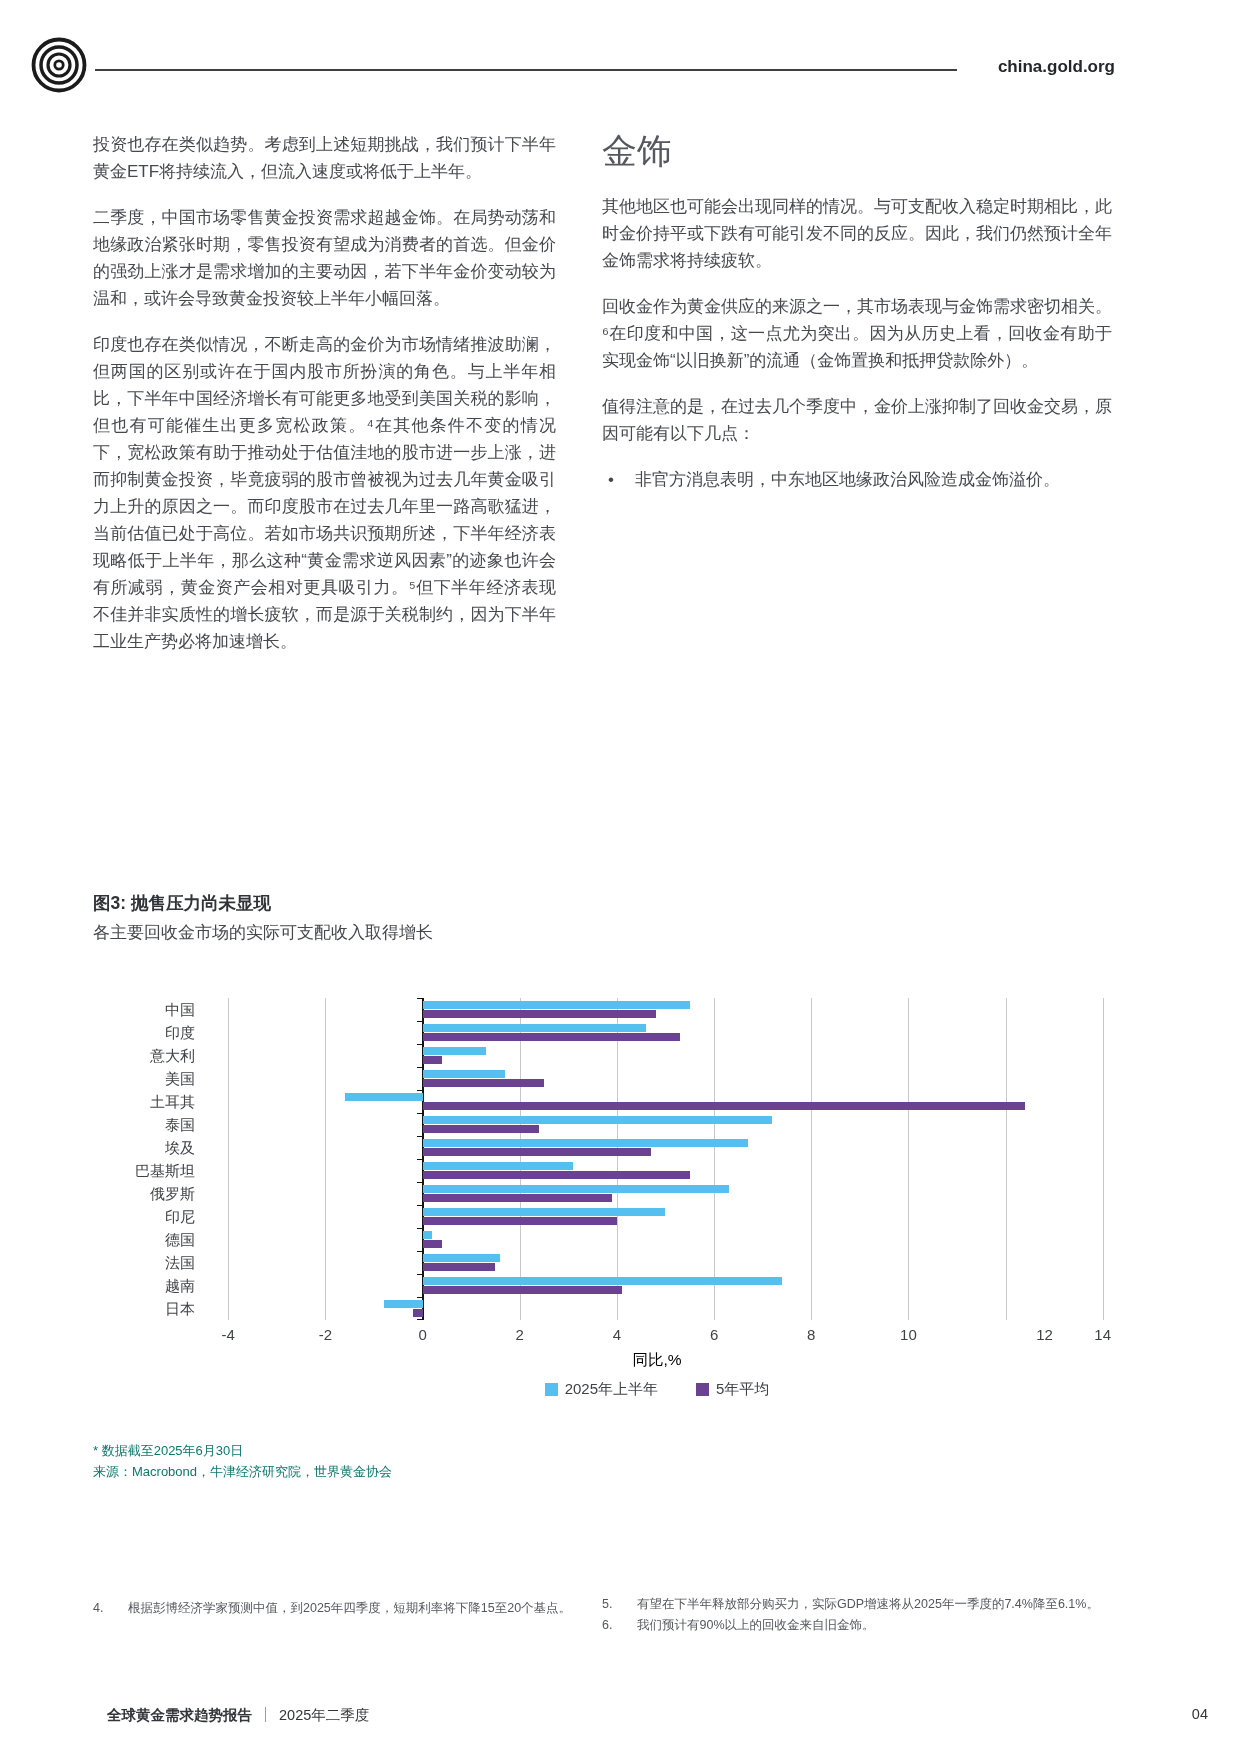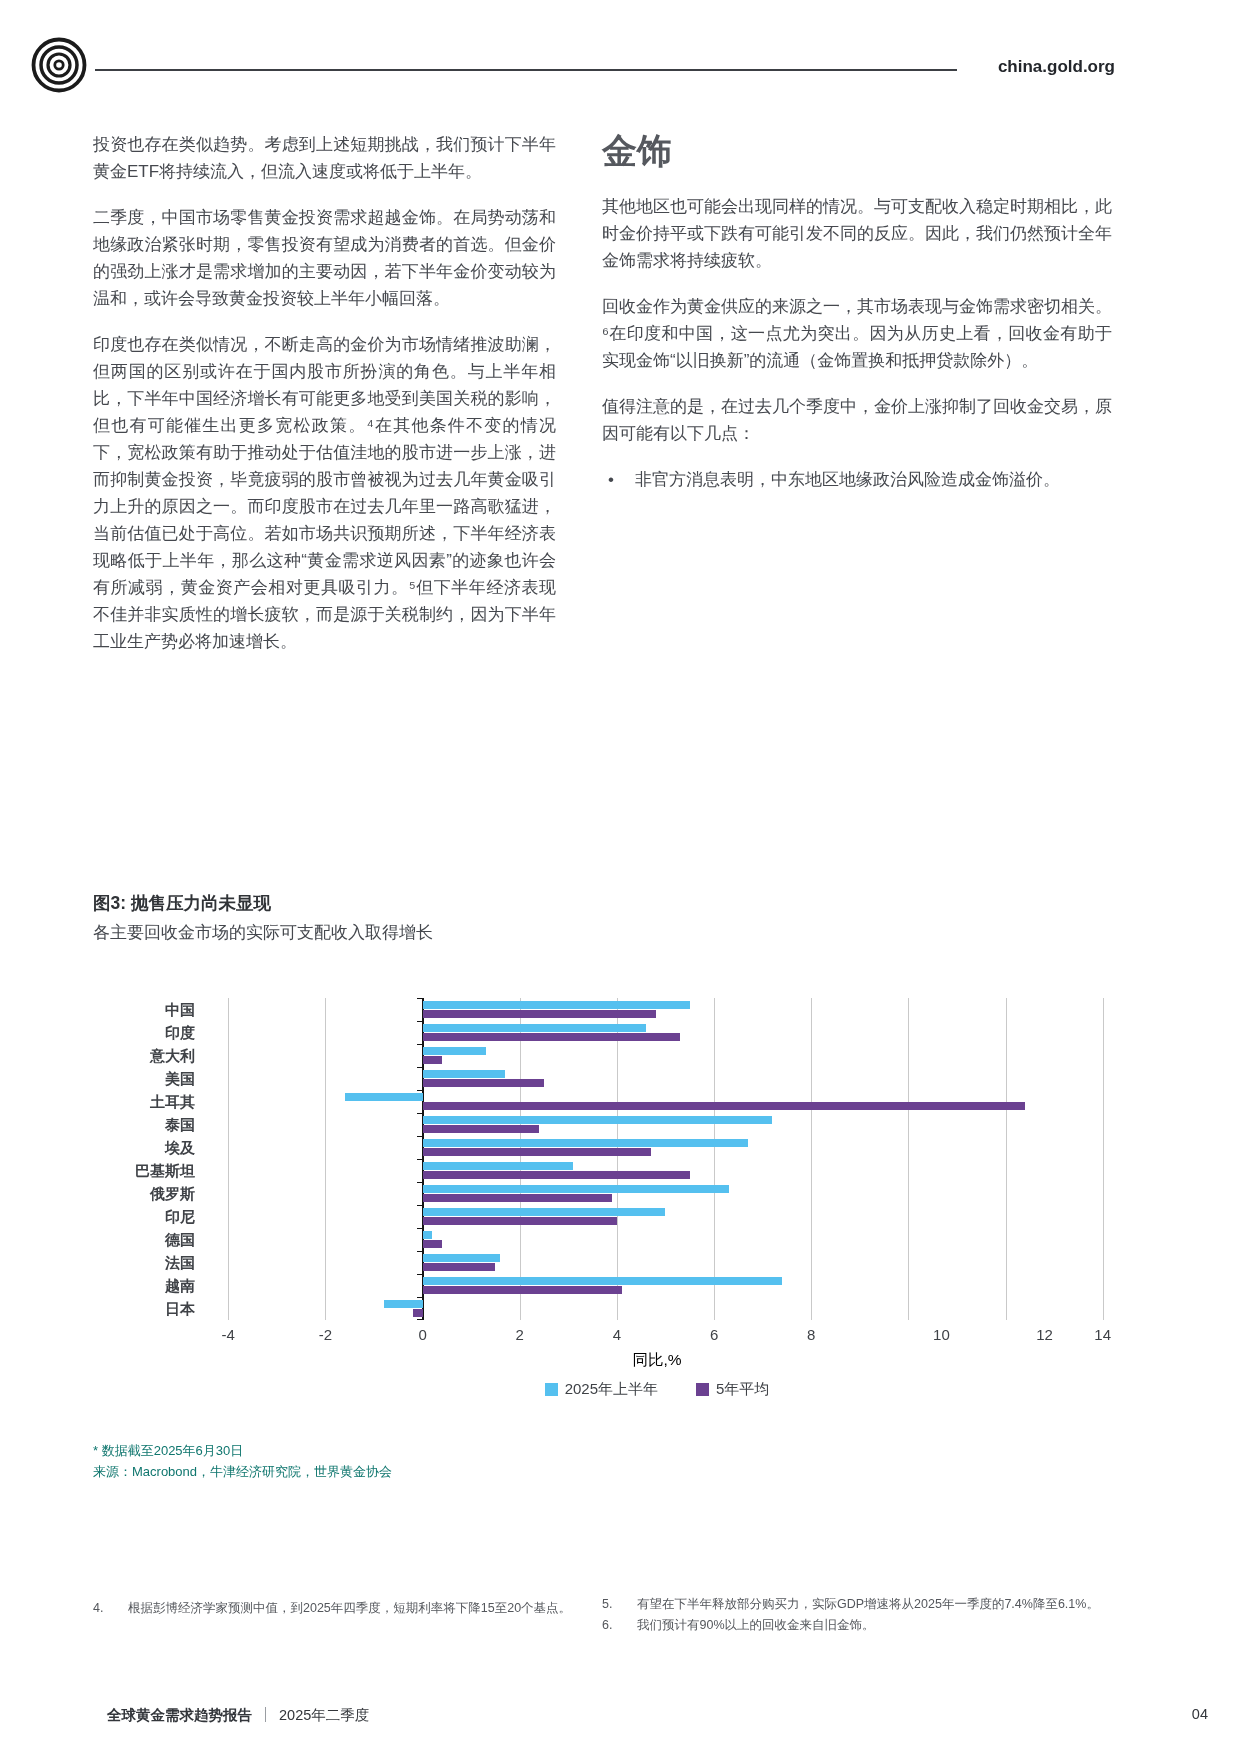--- a/index.html
+++ b/index.html
@@ -9,32 +9,32 @@
   
   .logo{position:absolute;left:30px;top:36px;width:58px;height:58px;}
   .header-rule{position:absolute;left:95px;top:69px;width:862px;height:2px;background:#3c3f44;}
   .site{position:absolute;top:57px;right:125px;font-size:17px;font-weight:bold;color:#23262b;text-decoration:none;}
 
   
   .col{position:absolute;top:131px;font-size:17px;line-height:27px;text-align:justify;}
   .col-left{left:93px;width:463px;}
   .col-right{left:602px;width:510px;}
   .col p{margin:0 0 19px 0;}
-  .col-right h1{font-size:35px;font-weight:700;color:#55585e;margin:0 0 22px 0;line-height:1.15;}
+  .col-right h1{font-size:35px;font-weight:400;color:#55585e;margin:0 0 22px 0;line-height:1.15;}
   .bullet-row{display:flex;margin-top:0;}
   .bullet-dot{flex:none;width:33px;padding-left:6px;box-sizing:border-box;color:#45484e;}
 
   
   .fig-title{position:absolute;left:93px;top:891px;font-size:17.5px;font-weight:bold;color:#303337;}
   .fig-subtitle{position:absolute;left:93px;top:921px;font-size:17px;color:#45484e;}
 
   
   .chart{position:absolute;left:93px;top:998px;width:1017px;}
   .chart-inner{display:flex;}
-  .cat-labels{width:111px;flex:none;font-weight:bold;}
+  .cat-labels{width:111px;flex:none;}
   .cat-label{height:23px;line-height:23px;text-align:right;padding-right:9px;font-size:15px;
              color:#3f4247;box-sizing:border-box;white-space:nowrap;}
   .plot{position:relative;flex:1;height:322px;}
   .gridline{position:absolute;top:0;bottom:0;width:1px;background:#c9c9c9;}
   .gridline.zero{background:#141414;width:2px;margin-left:-1px;}
   .bar-row{position:relative;height:23px;}
   .bar{position:absolute;height:8px;}
   .bar.s0{top:3px;}
   .bar.s1{top:12px;}
   .row-tick{position:absolute;width:6px;height:1px;background:#141414;}
@@ -203,21 +203,21 @@
         </div>
     </div>
     <div class="x-axis">
         <div class="xtick" style="left: 2.68097%;">-4</div>
         <div class="xtick" style="left: 13.4048%;">-2</div>
         <div class="xtick" style="left: 24.1287%;">0</div>
         <div class="xtick" style="left: 34.8525%;">2</div>
         <div class="xtick" style="left: 45.5764%;">4</div>
         <div class="xtick" style="left: 56.3003%;">6</div>
         <div class="xtick" style="left: 67.0241%;">8</div>
-        <div class="xtick" style="left: 77.748%; margin-left: 33px;">10</div>
+        <div class="xtick" style="left: 77.748%;">10</div>
         <div class="xtick" style="left: 88.4718%; margin-left: 39px;">12</div>
         <div class="xtick" style="left: 99.1957%;">14</div>
       </div>
     <div class="xlabel">同比,%</div>
     <div class="legend">
         <div class="legend-item">
           <span class="swatch" style="background: rgb(85, 192, 239);"></span>
           <span>2025年上半年</span>
         </div>
         <div class="legend-item">

